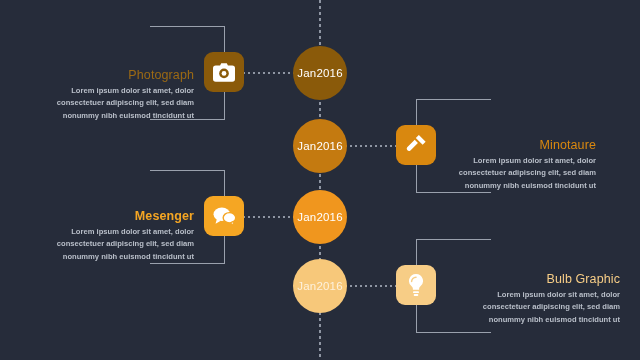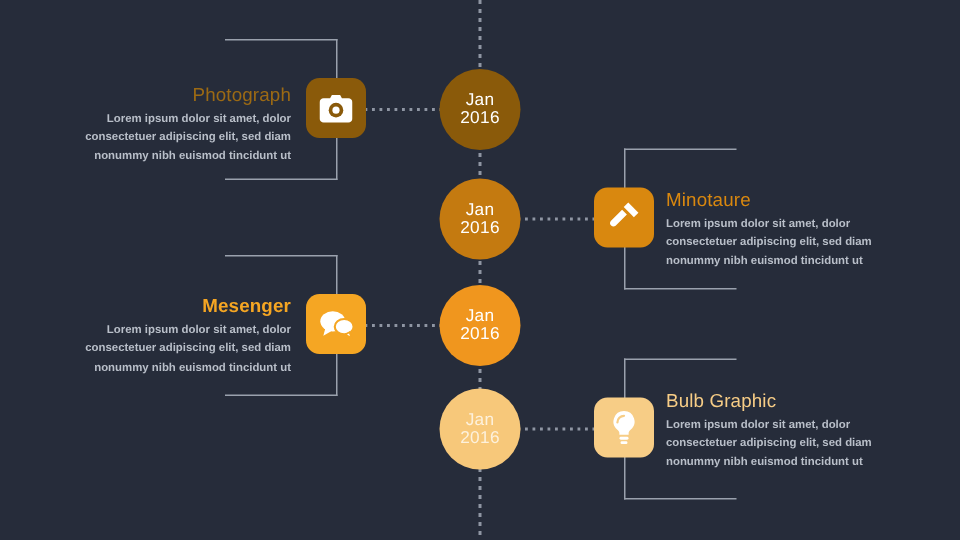--- a/index.html
+++ b/index.html
@@ -32,21 +32,20 @@
     background-repeat: repeat-y;
   }
 
   
   .date-node {
     position: absolute;
     width: 54px;
     height: 54px;
     border-radius: 50%;
     display: flex;
-    flex-direction: column;
     align-items: center;
     justify-content: center;
     line-height: 1.08;
     color: #ffffff;
     font-size: 11.5px;
     letter-spacing: 0.2px;
     left: 293px;
   }
   .date-node .d-month { display: block; }
   .date-node .d-year  { display: block; }
@@ -100,42 +99,43 @@
   #tile-0 { left: 204px; top: 52px;  background: #8a5a0a; }
   #tile-1 { left: 396px; top: 125px; background: #d9880f; }
   #tile-2 { left: 204px; top: 196px; background: #f5a623; }
   #tile-3 { left: 396px; top: 265px; background: #f7cd86; }
   .icon-tile svg { display: block; }
 
   
   .block {
     position: absolute;
     width: 152px;
+    margin-top: 12px;
   }
   .block.align-right { text-align: right; }
-  .block.align-left  { text-align: left; }
+  .block.align-left  { text-align: right; }
 
   .block-title {
     font-size: 12.5px;
     margin: 0 0 3px 0;
     font-weight: normal;
     letter-spacing: 0.1px;
   }
   .block-body {
     font-size: 7.6px;
     line-height: 1.62;
     color: #b9bfc9;
     margin: 0;
     font-weight: bold;
   }
 
   #block-0 { left: 42px;  top: 56px;  }
   #block-1 { left: 444px; top: 126px; }
   #block-2 { left: 42px;  top: 197px; }
-  #block-3 { left: 444px; top: 260px; }
+  #block-3 { left: 468px; top: 260px; }
 
   #block-0 .block-title { color: #9c6a14; }
   #block-1 .block-title { color: #d9880f; }
   #block-2 .block-title { color: #f5a623; font-weight: bold; }
   #block-3 .block-title { color: #f7cd86; }
 </style>
 </head>
 <body>
 
 <div class="slide">

